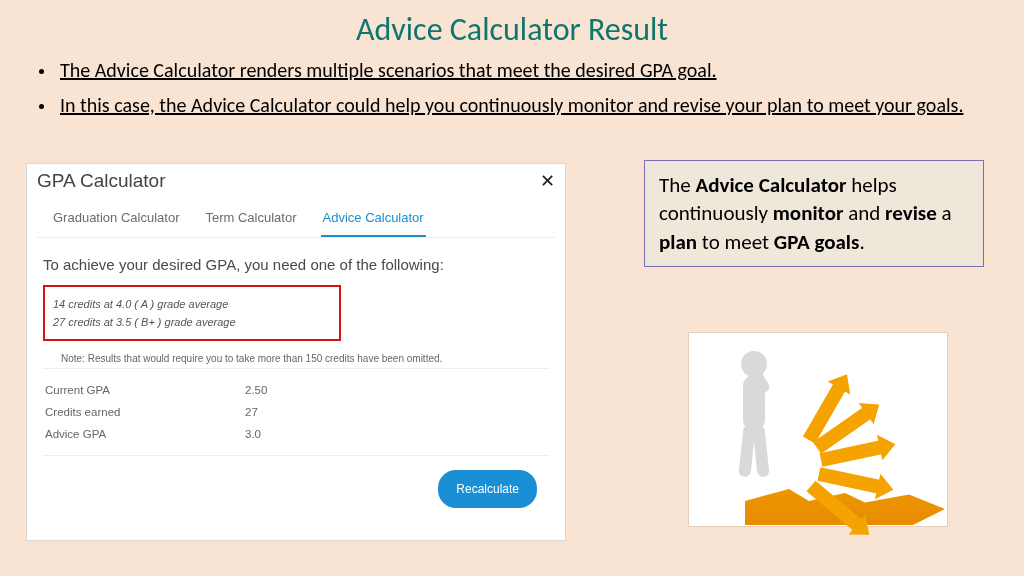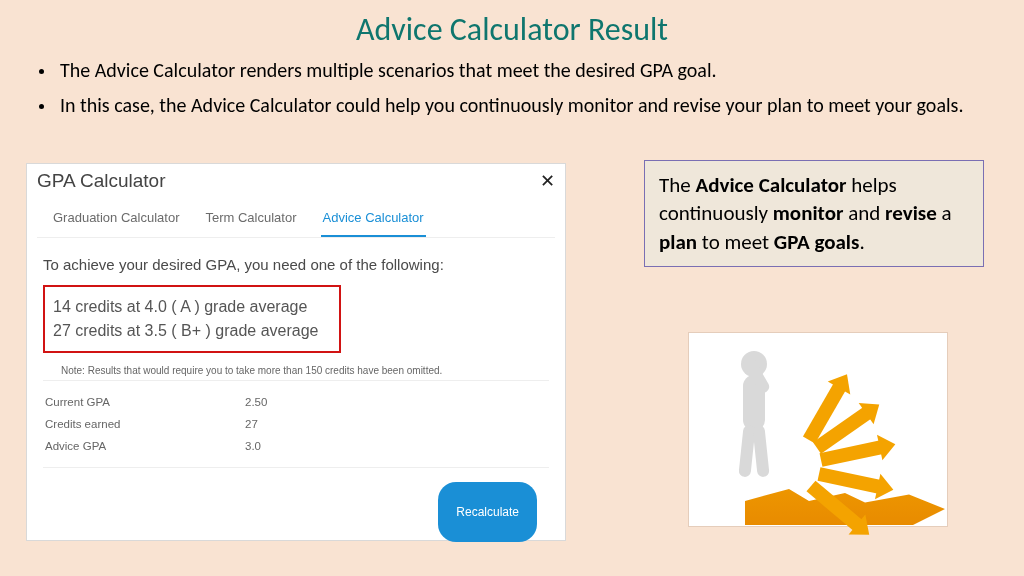--- a/index.html
+++ b/index.html
@@ -22,20 +22,21 @@
   .bullets {
     padding: 0 40px 0 56px;
     font-size: 20px;
     color: #000;
     line-height: 1.35;
   }
   .bullets li {
     margin-bottom: 8px;
     list-style: disc;
     padding-left: 4px;
+    text-decoration: underline;
   }
   .bullets li::marker { font-size: 16px; }
 
   .gpa-panel {
     position: absolute;
     left: 26px;
     top: 163px;
     width: 540px;
     height: 378px;
     background: #fff;
@@ -72,23 +73,24 @@
     color: #4a4a4a;
     padding: 18px 16px 8px 16px;
   }
   .redbox {
     border: 2px solid #d11313;
     margin: 4px 16px 6px 16px;
     width: 298px;
     padding: 8px 8px;
   }
   .redbox div {
-    font-size: 16px;
+    font-size: 11px;
     color: #555;
     padding: 3px 0;
+    font-style: italic;
   }
   .note {
     font-size: 10px;
     color: #666;
     padding: 6px 0 4px 18px;
     border-bottom: 1px solid #eee;
     margin: 0 16px;
   }
   .stats {
     padding: 10px 18px;
@@ -102,21 +104,21 @@
     justify-content: flex-end;
     padding: 14px 12px 0 0;
     border-top: 1px solid #eee;
     margin: 0 16px;
   }
   .recalc {
     background: #1a8fd6;
     color: #fff;
     border: none;
     border-radius: 18px;
-    padding: 23px 18px;
+    padding: 12px 18px;
     font-size: 12px;
     cursor: pointer;
   }
 
   .callout {
     position: absolute;
     right: 40px;
     top: 160px;
     width: 340px;
     border: 1.5px solid #7a6fb3;

